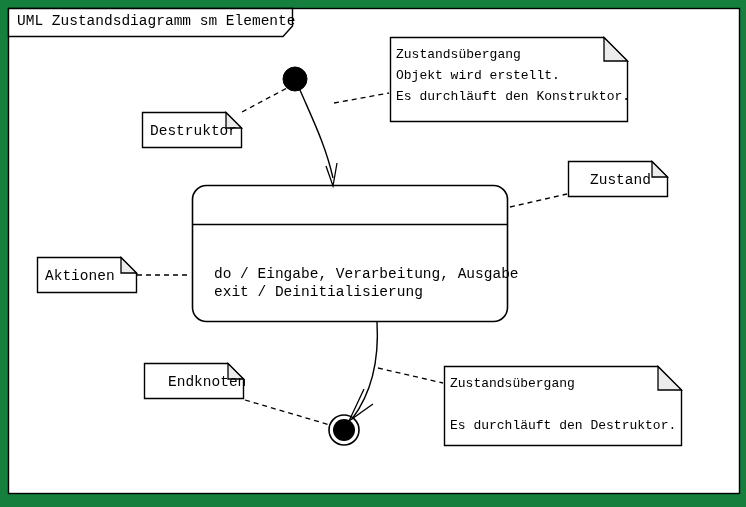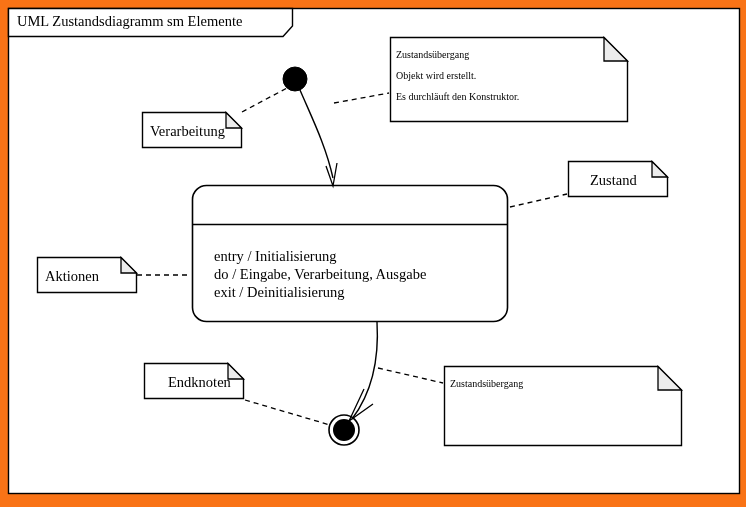--- a/index.html
+++ b/index.html
@@ -4,22 +4,22 @@
 <style>
   html, body {
     margin: 0;
     padding: 0;
     background: #ffffff;
   }
   #canvas {
     position: relative;
     width: 746px;
     height: 507px;
-    background: #f97316;
-    font-family: Liberation Serif, serif;
+    background: #15803d;
+    font-family: Liberation Mono, monospace;
     overflow: hidden;
   }
   #vector-layer {
     position: absolute;
     left: 0;
     top: 0;
     width: 746px;
     height: 507px;
   }
   .txt {
@@ -43,21 +43,21 @@
     white-space: pre;
   }
   .state-action {
     left: 214px;
     font-size: 14.5px;
   }
   #state-action-0 { top: 248px; }
   #state-action-1 { top: 266px; }
   #state-action-2 { top: 284px; }
 
-  .note-line { font-size: 10px; }
+  .note-line { font-size: 13px; }
 
   #note-create-line-0 { left: 396px; top: 46px; }
   #note-create-line-1 { left: 396px; top: 67px; }
   #note-create-line-2 { left: 396px; top: 88px; }
 
   #note-destroy-line-0 { left: 450px; top: 375px; }
   #note-destroy-line-1 { left: 450px; top: 396px; }
   #note-destroy-line-2 { left: 450px; top: 417px; }
 
   #note-start-label-text { left: 150px; top: 123px; font-size: 14.5px; }
@@ -111,28 +111,28 @@
     <line x1="137" y1="275" x2="191" y2="275" stroke="#000000" stroke-width="1.3" stroke-dasharray="5,4"></line>
 
     <path d="M 144.5 363.5 L 228 363.5 L 243.5 379 L 243.5 398.5 L 144.5 398.5 Z" fill="#ffffff" stroke="#000000" stroke-width="1.4"></path>
     <path d="M 228 363.5 L 228 379 L 243.5 379 Z" fill="#ececec" stroke="#000000" stroke-width="1.3"></path>
     <line x1="245" y1="400" x2="330" y2="425" stroke="#000000" stroke-width="1.3" stroke-dasharray="5,4"></line>
   </svg>
 
   <div class="txt" id="diagram-title-text">UML Zustandsdiagramm sm Elemente</div>
 
 
-  <div class="txt state-action" id="state-action-0">entry / Initialisierung</div>
   <div class="txt state-action" id="state-action-2">exit / Deinitialisierung</div>
   <div class="txt state-action" id="state-action-1">do / Eingabe, Verarbeitung, Ausgabe</div>
 
   <div class="txt note-line" id="note-create-line-0">Zustandsübergang</div>
   <div class="txt note-line" id="note-create-line-2">Es durchläuft den Konstruktor.</div>
   <div class="txt note-line" id="note-create-line-1">Objekt wird erstellt.</div>
 
   <div class="txt note-line" id="note-destroy-line-0">Zustandsübergang</div>
+  <div class="txt note-line" id="note-destroy-line-2">Es durchläuft den Destruktor.</div>
 
-  <div class="txt" id="note-start-label-text">Verarbeitung</div>
+  <div class="txt" id="note-start-label-text">Destruktor</div>
   <div class="txt" id="note-state-label-text">Zustand</div>
   <div class="txt" id="note-actions-label-text">Aktionen</div>
   <div class="txt" id="note-end-label-text">Endknoten</div>
 
 </div>
 
 </body></html>

